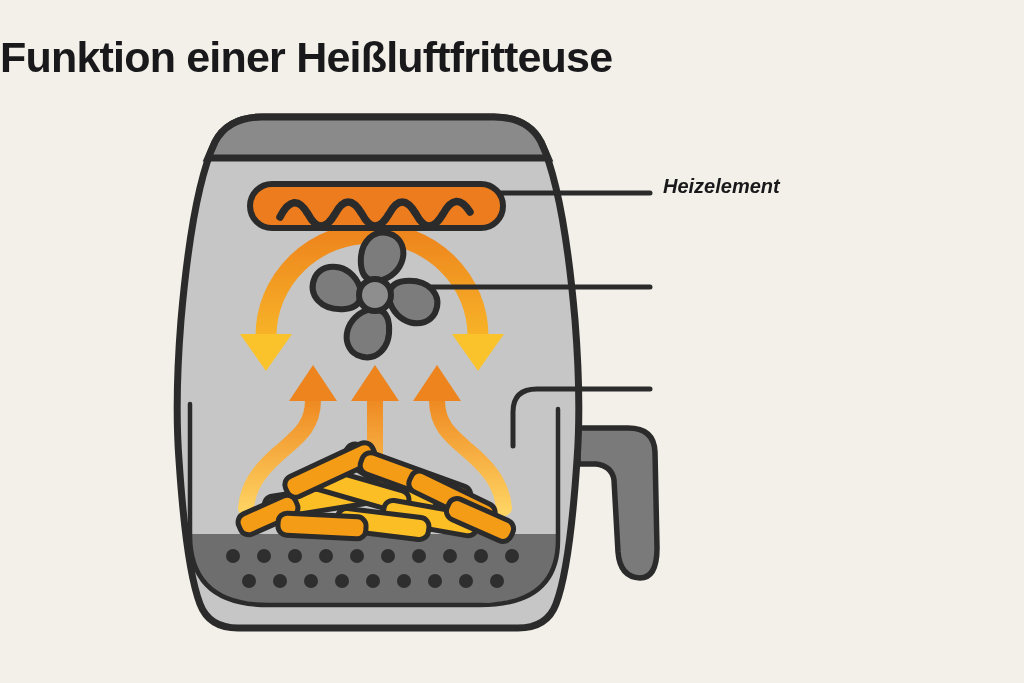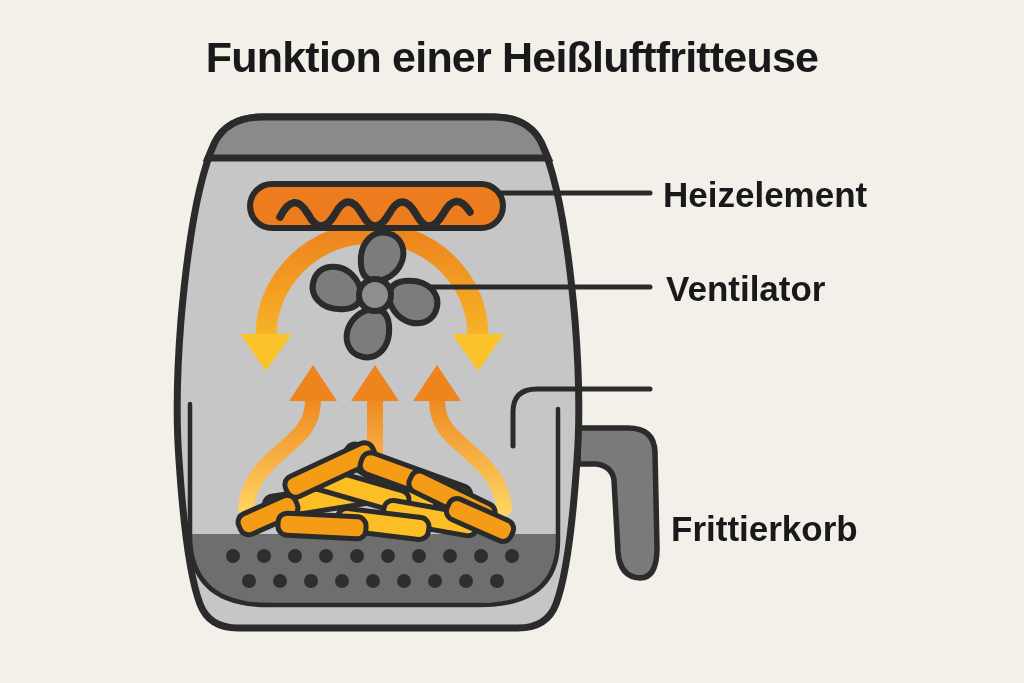--- a/index.html
+++ b/index.html
@@ -5,27 +5,27 @@
   html,body{margin:0;padding:0;}
   body{
     width:1024px;height:683px;overflow:hidden;
     background:#F3F0E9;
     font-family:"Liberation Sans", sans-serif;
   }
   .stage{position:relative;width:1024px;height:683px;}
   .stage svg{position:absolute;left:0;top:0;}
   .title{
     position:absolute;top:33px;left:0;width:100%;
-    margin:0;text-align:center;
+    margin:0;text-align:left;
     font-size:43px;font-weight:bold;letter-spacing:-0.8px;
     color:#19191B;
   }
   .lbl{
     position:absolute;white-space:nowrap;
-    font-size:35px;font-weight:bold;color:#19191B;
+    font-size:20px;font-weight:bold;color:#19191B;font-style:italic;
   }
   
   .ol{stroke:#2B2B2B;}
   .w7{stroke-width:7px;}
   .w6{stroke-width:6px;}
   .w55{stroke-width:5.5px;}
   .w5{stroke-width:5px;}
   .w45{stroke-width:4.5px;}
   .nofill{fill:none;}
   .rnd{stroke-linecap:round;stroke-linejoin:round;}
@@ -135,16 +135,14 @@
     <g class="nofill rnd" stroke="#2B2B2B" stroke-width="5">
       <path d="M 500 193 L 650 193"></path>
       <path d="M 430 287 L 650 287"></path>
       <path d="M 513 446 L 513 412 Q 513 389 537 389 L 650 389"></path>
     </g>
   </svg>
 
   <h1 class="title">Funktion einer Heißluftfritteuse</h1>
 
   <div class="lbl" style="left:663px;top:175px;">Heizelement</div>
-  <div class="lbl" style="left:666px;top:269px;">Ventilator</div>
-  <div class="lbl" style="left:671px;top:509px;">Frittierkorb</div>
 
 </div>
 
 </body></html>

